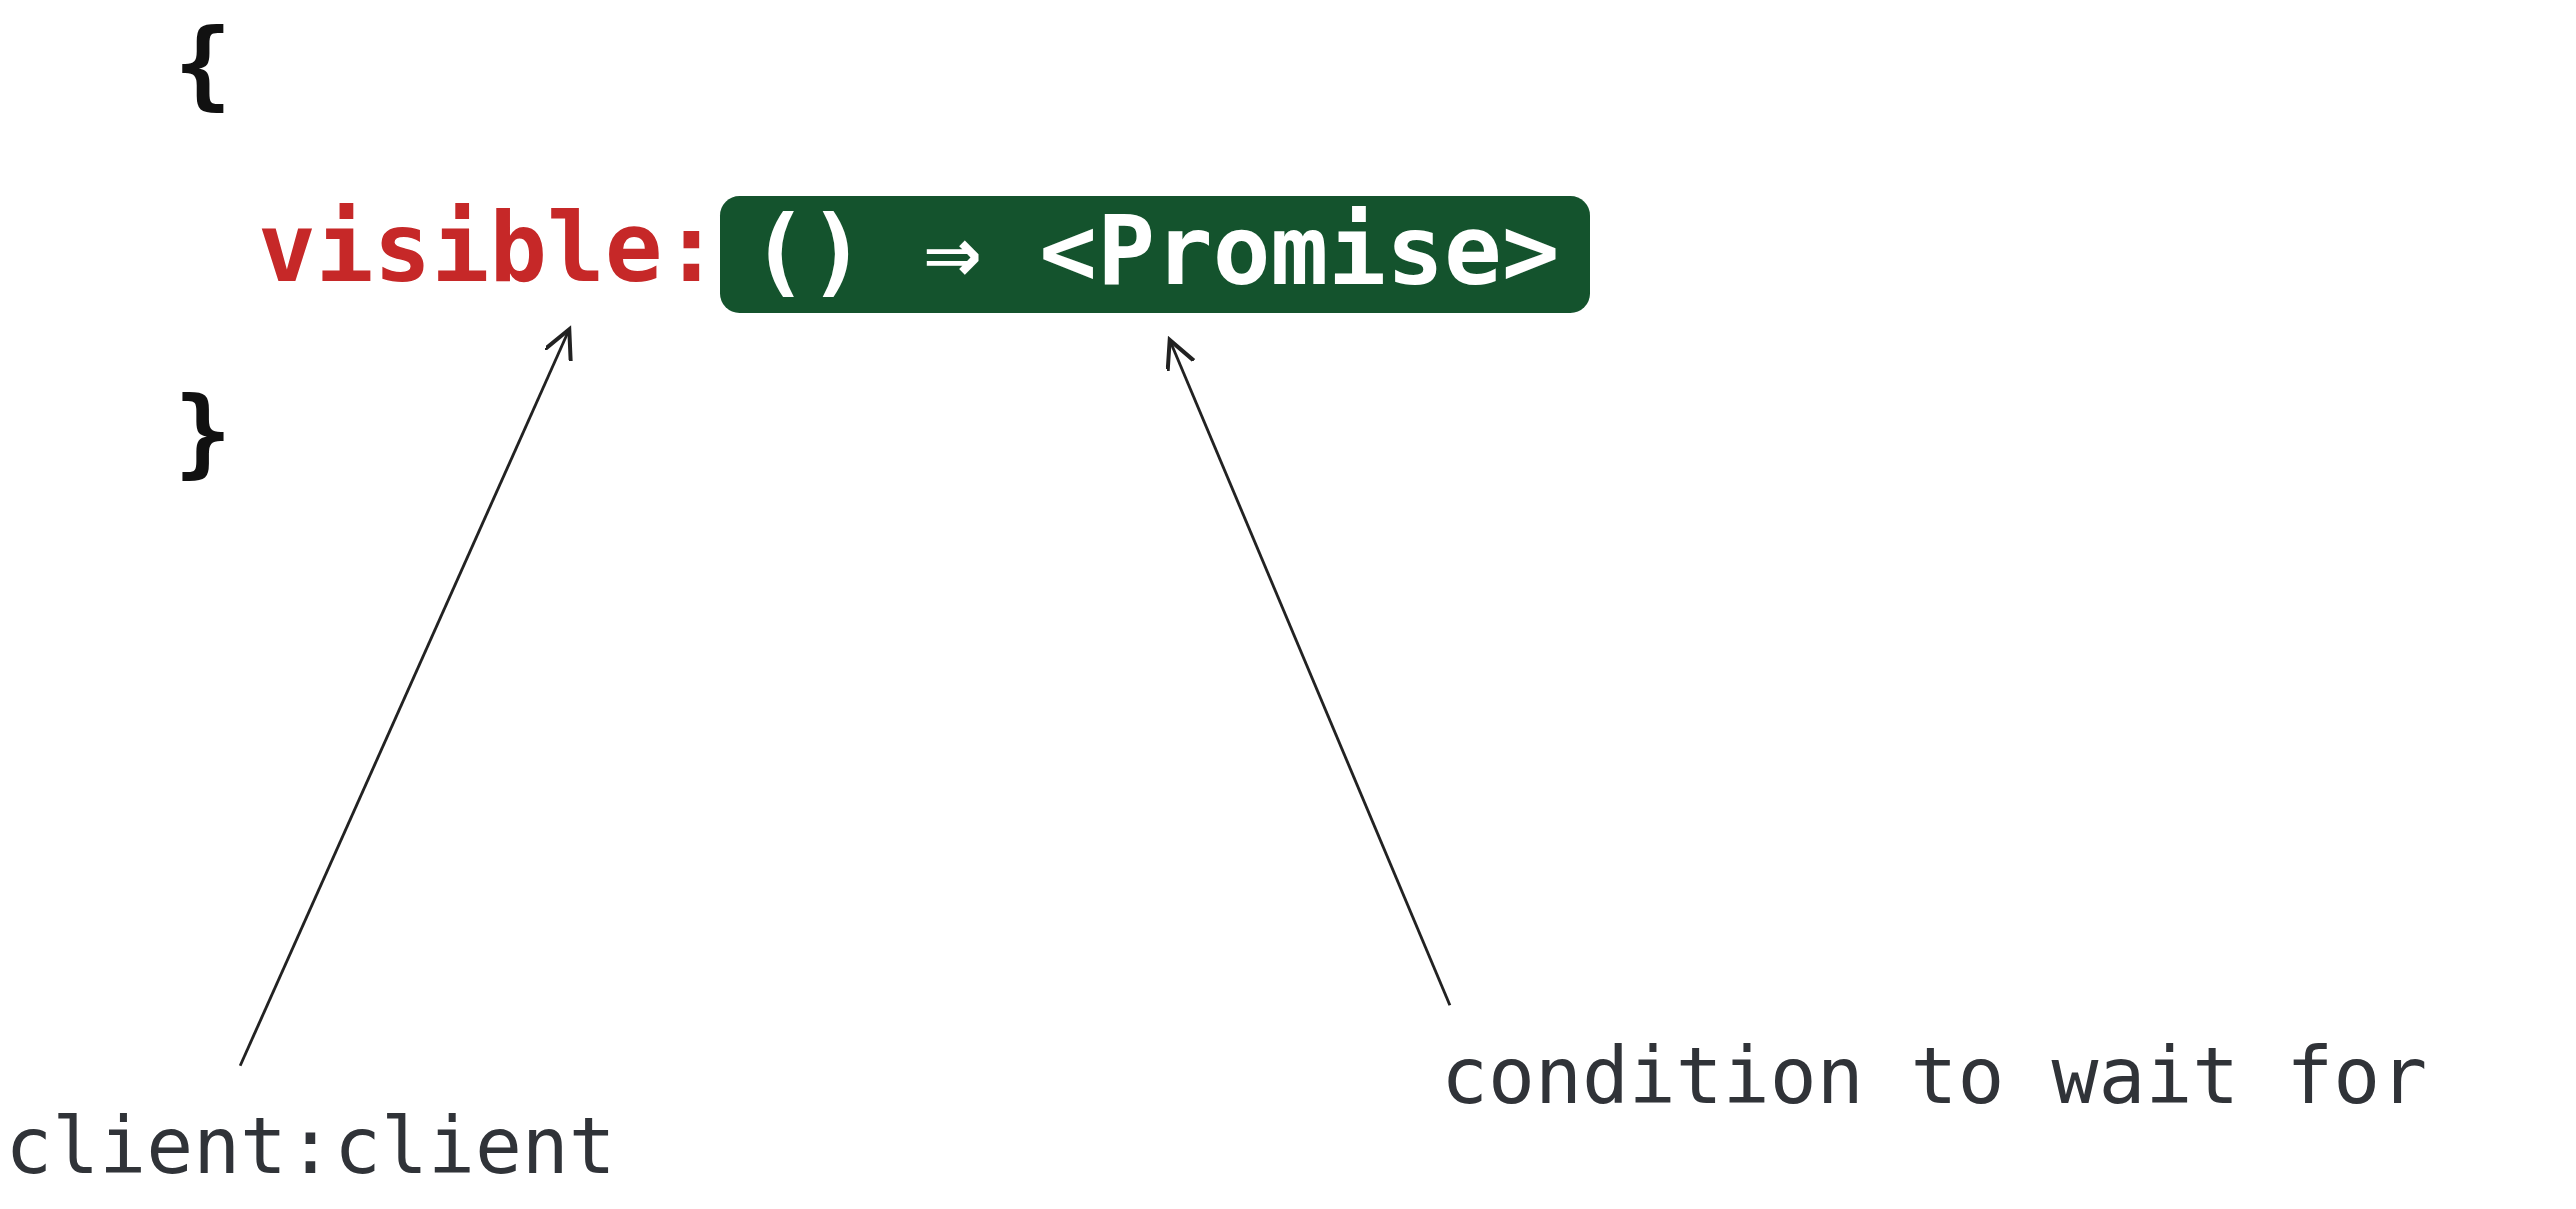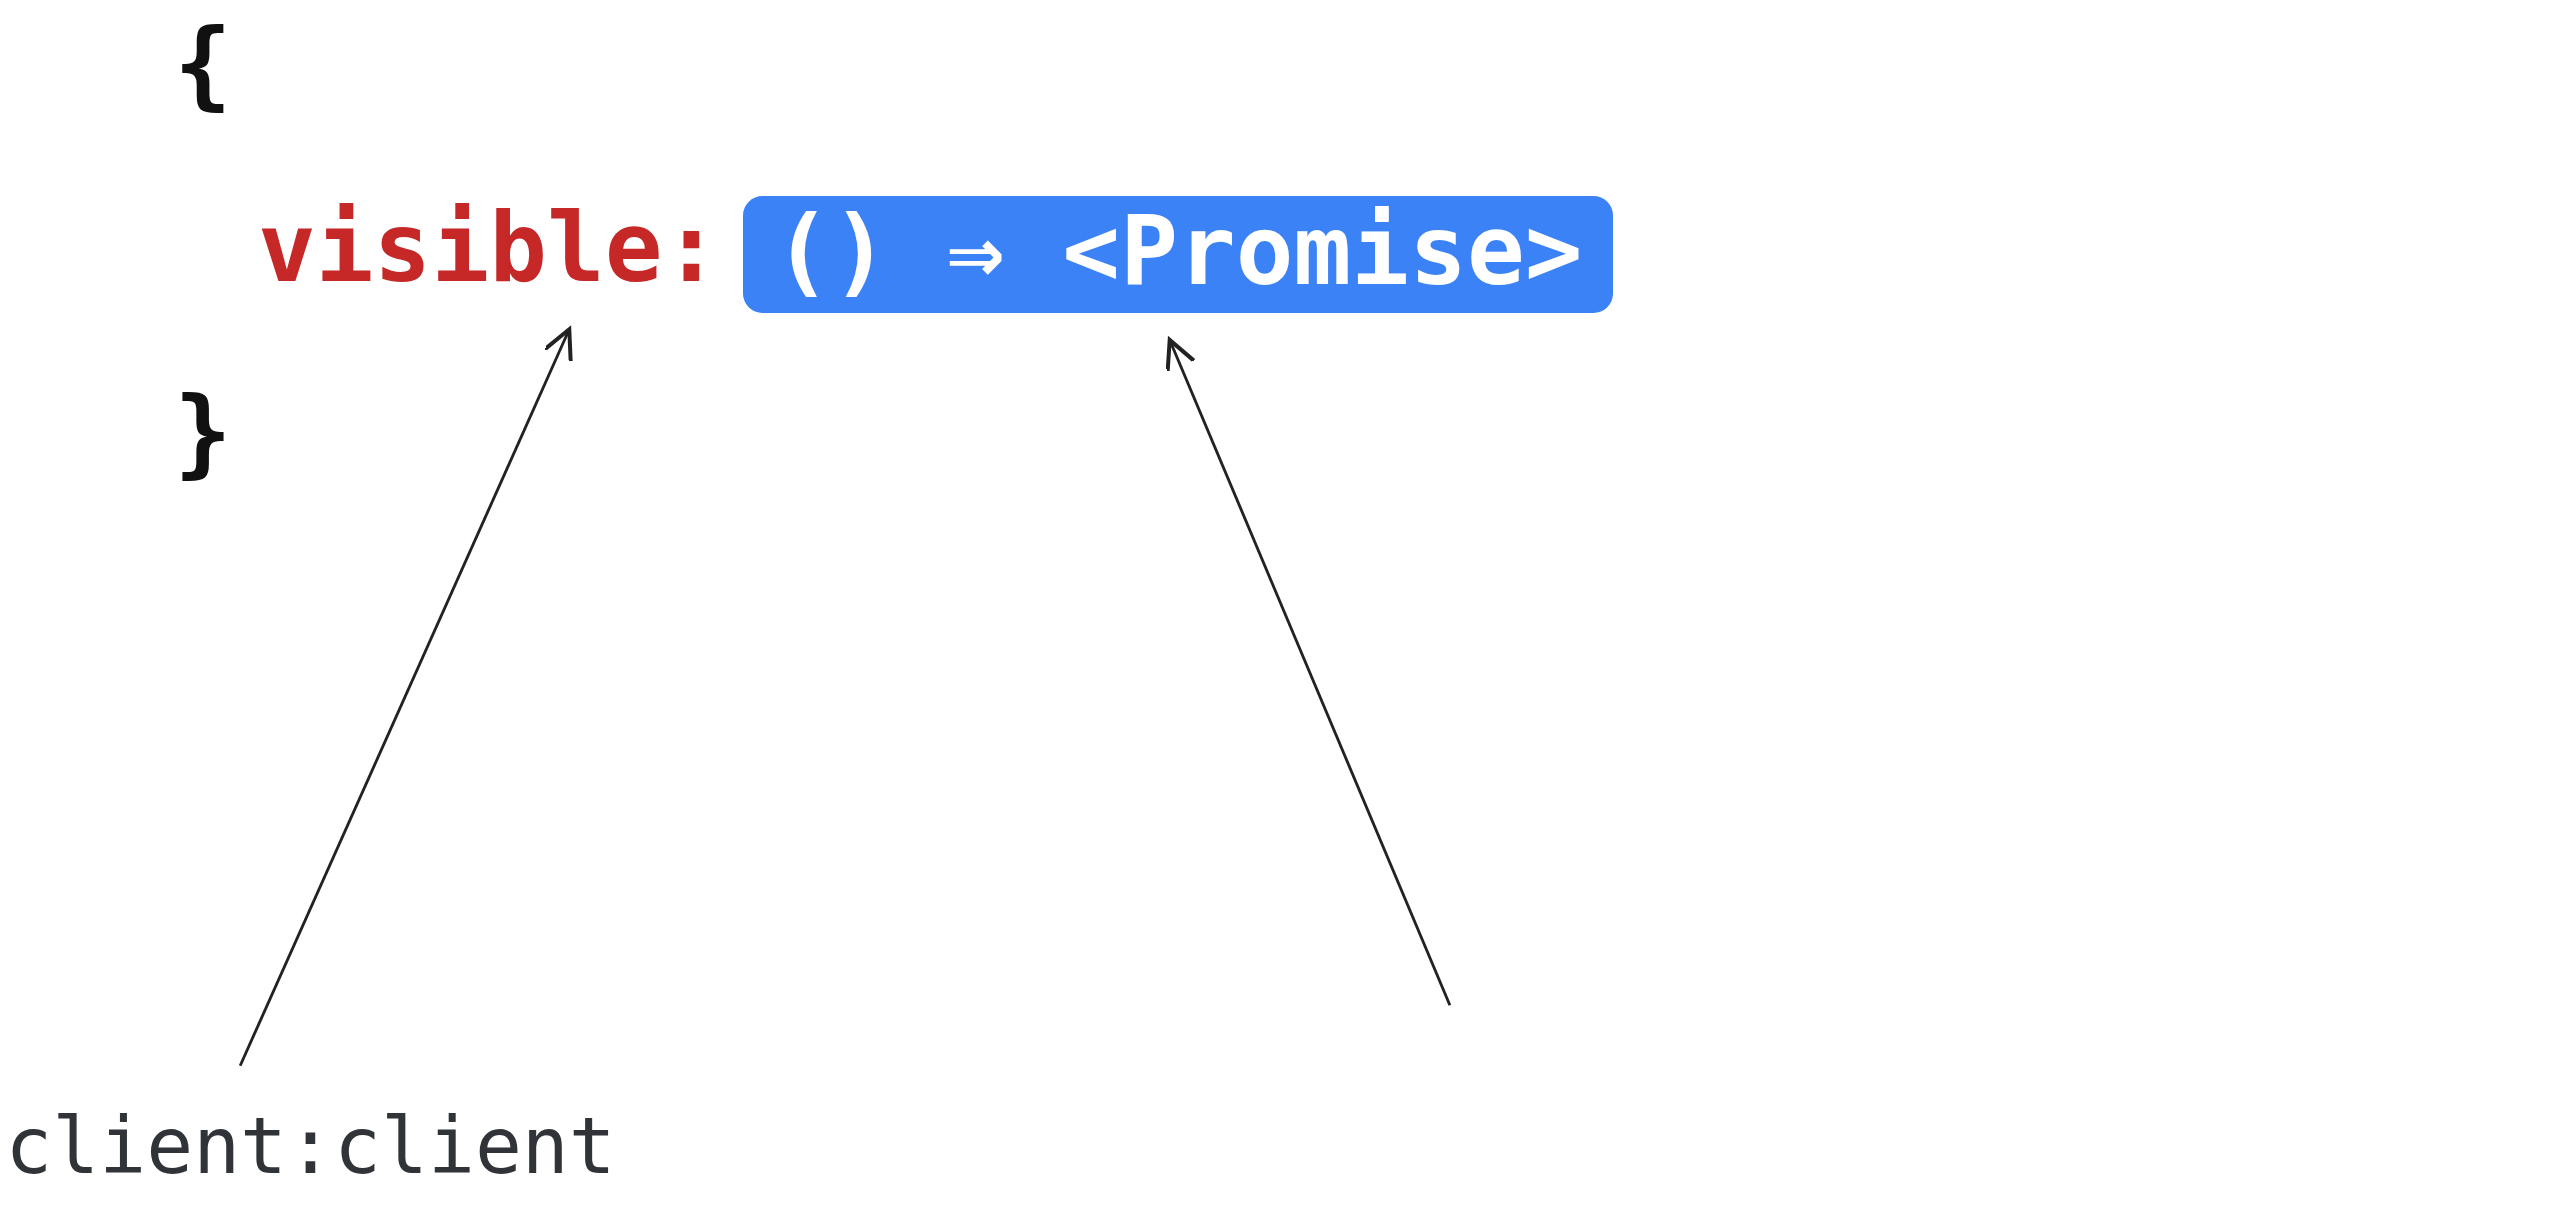--- a/index.html
+++ b/index.html
@@ -33,29 +33,28 @@
   }
   .key {
     color: #c62828;
     text-align: right;
   }
   .colon {
     color: #c62828;
   }
   .badge {
     display: inline-block;
-    background: #3b82f6;
+    background: #14532d;
     color: #ffffff;
     border-radius: 19.6px;
     padding: 7.1px 30px 14.2px 30px;
     font-size: 96px;
     line-height: 1;
     font-weight: 600;
     vertical-align: middle;
-    margin-left: 23px;
   }
   .annotation {
     position: absolute;
     color: #303338;
     font-size: 78px;
     line-height: 1;
     font-weight: 500;
     white-space: pre;
   }
   svg.arrows {
@@ -83,15 +82,16 @@
       <marker id="arrowhead" markerWidth="14" markerHeight="14" refX="10" refY="5" orient="auto" markerUnits="strokeWidth">
         <path d="M0,0 L10,5 L0,10" fill="none" stroke="#222" stroke-width="1.4"></path>
       </marker>
     </defs>
     <line x1="270" y1="1198" x2="640" y2="370" stroke="#222" stroke-width="3.2" marker-end="url(#arrowhead)"></line>
     <line x1="1630" y1="1130" x2="1315" y2="382" stroke="#222" stroke-width="3.2" marker-end="url(#arrowhead)"></line>
   </svg>
 
   <span class="annotation" style="left:5.3px; top:1107px;">client:client</span>
 
+  <span class="annotation" style="left:1441px; top:1037px;">condition to wait for</span>
 
 </div>
 
 
 </body></html>

